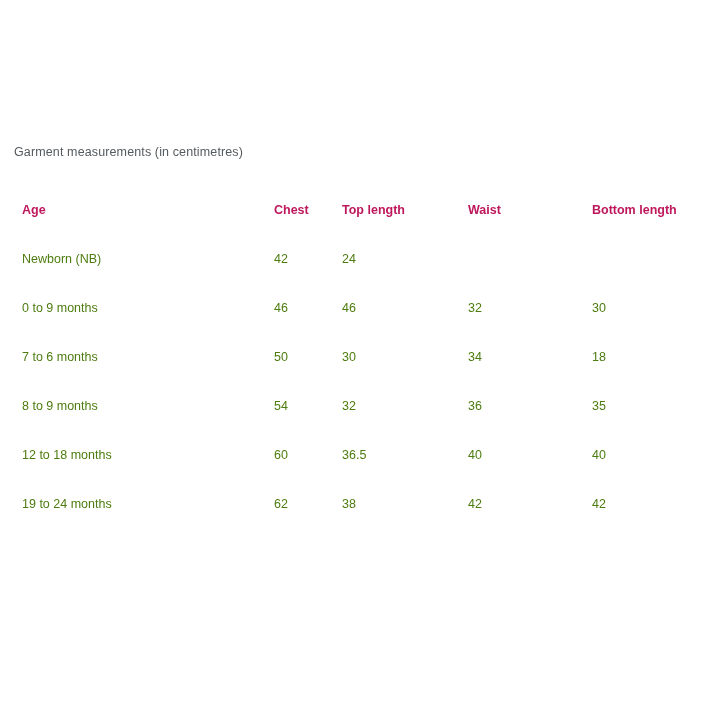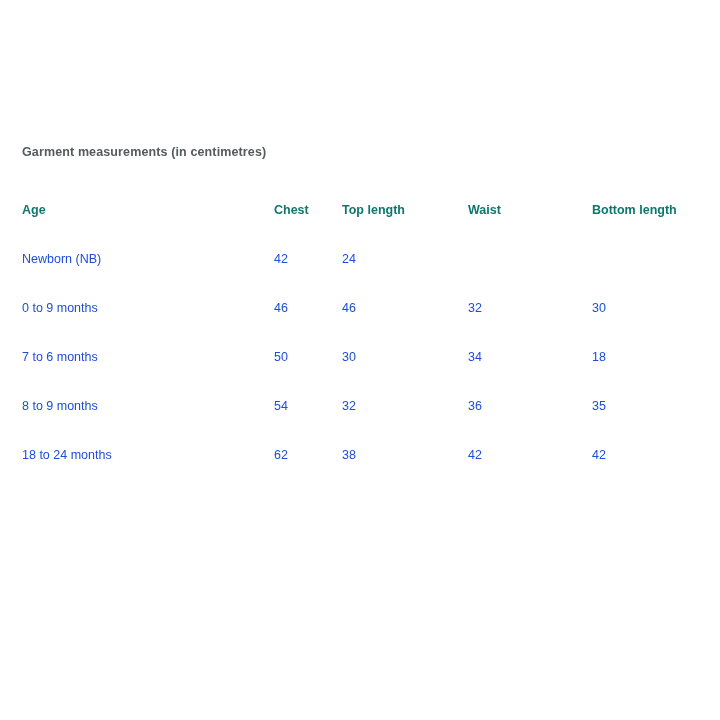--- a/index.html
+++ b/index.html
@@ -14,24 +14,24 @@
     -webkit-font-smoothing: antialiased;
   }
   .page {
     position: relative;
     width: 720px;
     height: 720px;
     box-sizing: border-box;
   }
   .title {
     position: absolute;
-    left: 22px;
+    left: 14px;
     top: 145px;
     font-size: 12.5px;
-    font-weight: bold;
+    font-weight: normal;
     color: #555a5e;
     letter-spacing: 0.01em;
     text-align: right;
   }
   table.size-table {
     position: absolute;
     left: 22px;
     top: 186px;
     width: 676px;
     border-collapse: collapse;
@@ -39,27 +39,27 @@
   }
   table.size-table th,
   table.size-table td {
     text-align: left;
     padding: 0;
     vertical-align: middle;
     font-size: 12.5px;
   }
   table.size-table th {
     font-weight: bold;
-    color: #0f766e;
+    color: #be185d;
     height: 49px;
     line-height: 49px;
   }
   table.size-table td {
     font-weight: normal;
-    color: #1d4ed8;
+    color: #4d7c0f;
     height: 49px;
     line-height: 49px;
   }
   col.c-age    { width: 252px; }
   col.c-chest  { width: 68px; }
   col.c-toplen { width: 126px; }
   col.c-waist  { width: 124px; }
   col.c-botlen { width: 106px; }
 </style>
 </head>
@@ -109,21 +109,28 @@
         <td>18</td>
       </tr>
       <tr>
         <td>8 to 9 months</td>
         <td>54</td>
         <td>32</td>
         <td>36</td>
         <td>35</td>
       </tr>
       <tr>
-        <td>18 to 24 months</td>
+        <td>12 to 18 months</td>
+        <td>60</td>
+        <td>36.5</td>
+        <td>40</td>
+        <td>40</td>
+      </tr>
+      <tr>
+        <td>19 to 24 months</td>
         <td>62</td>
         <td>38</td>
         <td>42</td>
         <td>42</td>
       </tr>
     </tbody>
   </table>
 
 </div>
 

